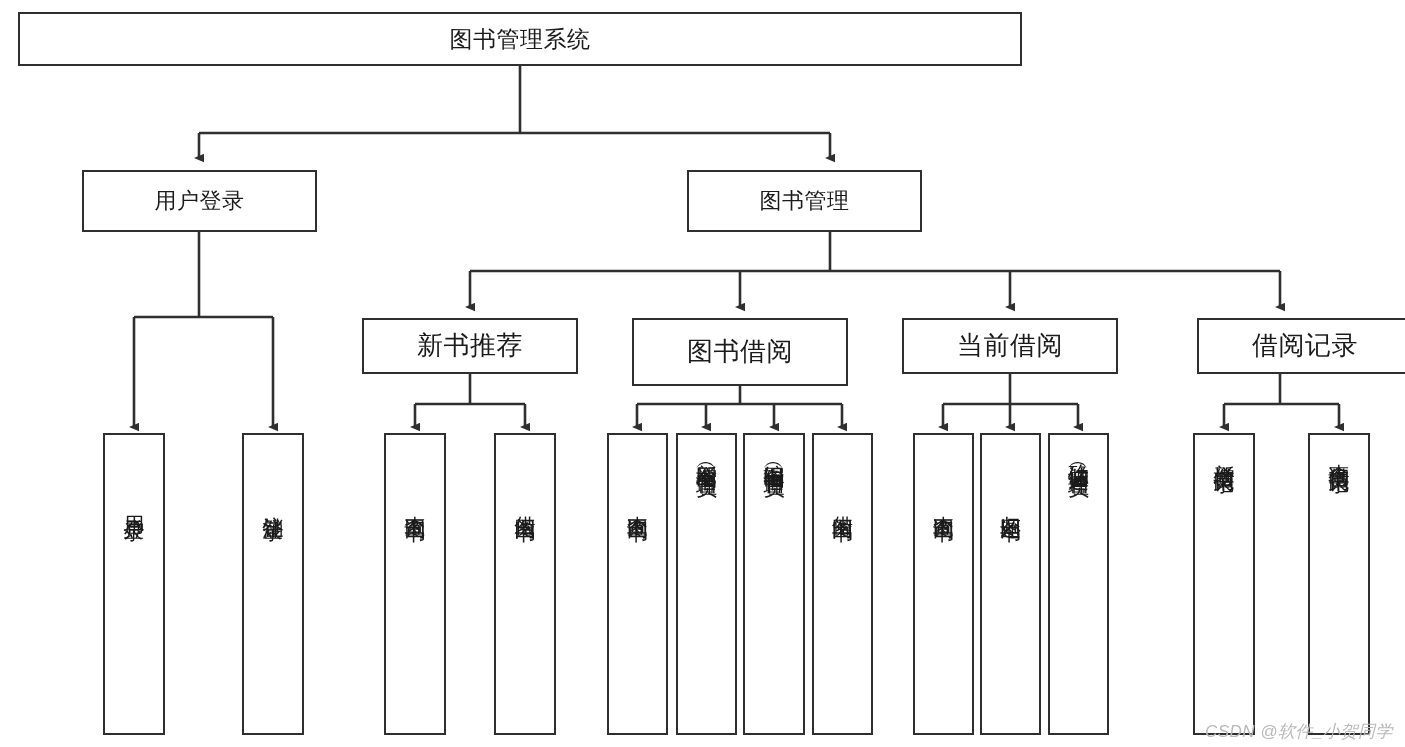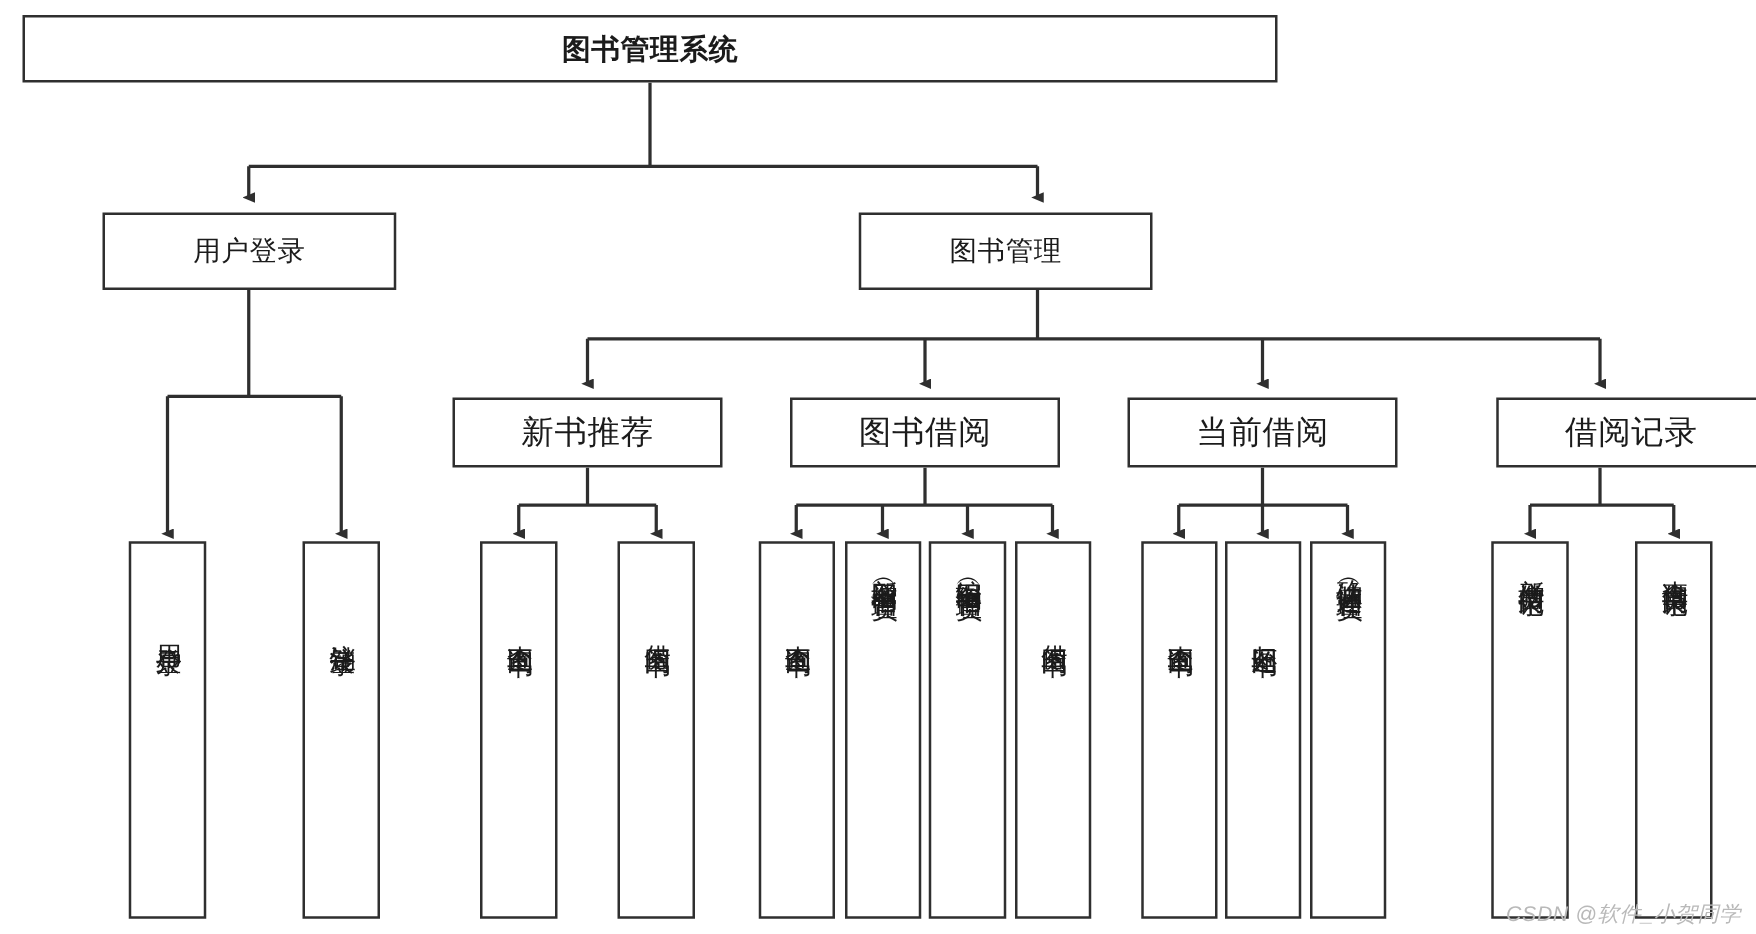--- a/index.html
+++ b/index.html
@@ -33,21 +33,21 @@
     align-items: center;
     justify-content: center;
     color: #1b1b1b;
   }
   .node-label {
     text-align: center;
     line-height: 1.22;
     letter-spacing: 0.5px;
     white-space: nowrap;
   }
-  .node-root .node-label { font-size: 23px; font-weight: bold; }
+  .node-root .node-label { font-size: 23px; }
   .node-level2 .node-label { font-size: 22px; }
   .node-level3 .node-label { font-size: 26px; }
   .node-leaf {
     align-items: flex-start;
     justify-content: center;
     padding-top: 8px;
   }
   .node-leaf .node-label {
     font-size: 21px;
     writing-mode: vertical-rl;
@@ -132,21 +132,21 @@
   <div class="node-box node-level2" style="left:82px; top:170px; width:235px; height:62px;">
     <span class="node-label">用户登录</span>
   </div>
   <div class="node-box node-level2" style="left:687px; top:170px; width:235px; height:62px;justify-content:center;">
     <span class="node-label">图书管理</span>
   </div>
 
   <div class="node-box node-level3" style="left:362px; top:318px; width:216px; height:56px;">
     <span class="node-label">新书推荐</span>
   </div>
-  <div class="node-box node-level3" style="left:632px; top:318px; width:216px; height:56px;">
+  <div class="node-box node-level3" style="left:632px; top:318px; width:216px; height:68px;">
     <span class="node-label">图书借阅</span>
   </div>
   <div class="node-box node-level3" style="left:902px; top:318px; width:216px; height:56px;">
     <span class="node-label">当前借阅</span>
   </div>
   <div class="node-box node-level3" style="left:1172px; top:318px; width:216px; height:56px;margin-left:25px;">
     <span class="node-label">借阅记录</span>
   </div>
 
   <div class="node-box node-leaf leaf-mid" style="left:103px; top:433px; width:62px; height:302px;">

